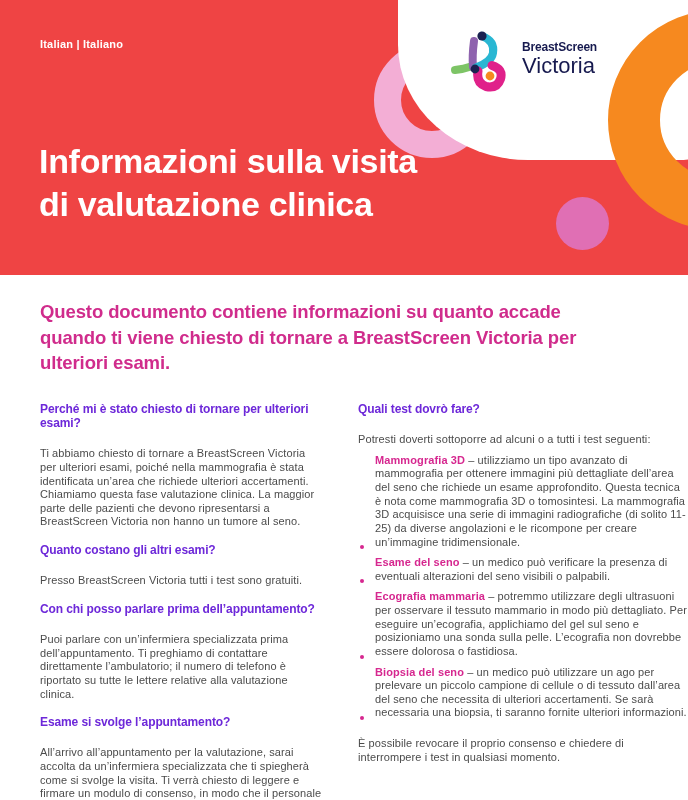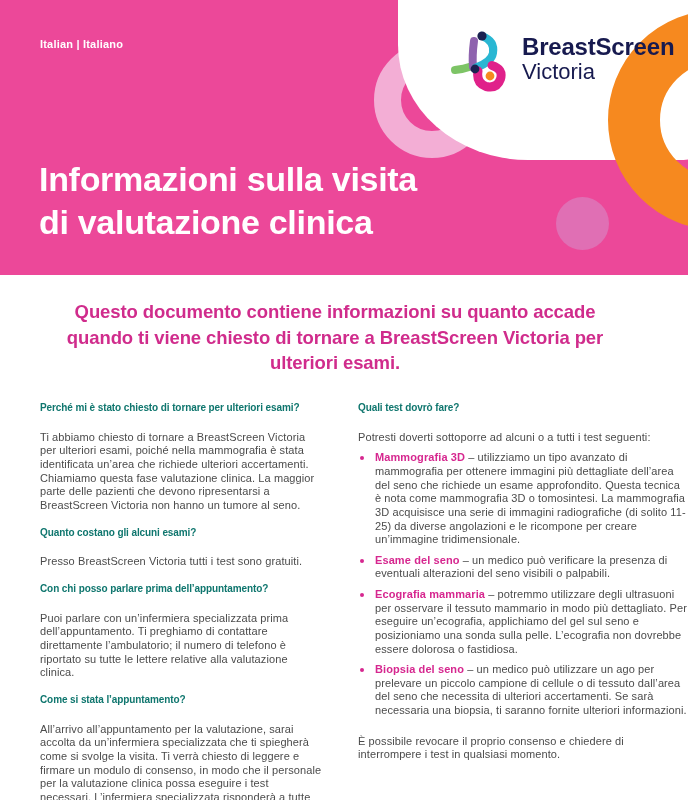--- a/index.html
+++ b/index.html
@@ -3,21 +3,21 @@
 <meta charset="utf-8">
 <style>
   html,body{margin:0;padding:0;background:#e9e9e9;}
   .page{
     position:relative;width:688px;height:800px;background:#ffffff;
     overflow:hidden;margin:0 auto;
     font-family:"Liberation Sans", sans-serif;
     -webkit-font-smoothing:antialiased;
   }
   
-  .banner{position:absolute;top:0;left:0;width:688px;height:275px;background:#ec4899;}
+  .banner{position:absolute;top:0;left:0;width:688px;height:275px;background:#ef4444;}
   .arc-lightpink{
     position:absolute;left:374px;top:42px;width:116px;height:116px;
     border:27px solid #F3AED5;border-radius:50%;box-sizing:border-box;
   }
   .blob-white{
     position:absolute;left:398px;top:-52px;width:336px;height:212px;background:#ffffff;
     border-bottom-left-radius:130px 115px;border-bottom-right-radius:55px 45px;
   }
   .ring-orange{
     position:absolute;left:608px;top:10px;width:220px;height:220px;
@@ -25,50 +25,50 @@
   }
   .dot-softpink{
     position:absolute;left:556px;top:197px;width:53px;height:53px;border-radius:50%;
     background:#E06FB4;
   }
   .lang-label{
     position:absolute;left:40px;top:38px;color:#ffffff;font-size:11px;font-weight:700;
     letter-spacing:.2px;
   }
   .banner-title{
-    position:absolute;left:39px;top:158px;width:520px;color:#ffffff;
+    position:absolute;left:39px;top:140px;width:520px;color:#ffffff;
     font-size:34px;font-weight:700;line-height:1.27;letter-spacing:-0.3px;
   }
   
   .logo{position:absolute;left:448px;top:28px;display:flex;align-items:center;}
   .logo svg{display:block;}
   .logo-text{margin-left:10px;color:#171A4F;}
-  .logo-brand{font-size:24px;font-weight:800;letter-spacing:-0.2px;line-height:1;}
+  .logo-brand{font-size:12px;font-weight:800;letter-spacing:-0.2px;line-height:1;}
   .logo-region{font-size:22px;font-weight:400;line-height:1.15;}
   
   .intro{
     position:absolute;left:40px;top:299px;width:590px;
-    color:#D02C8C;font-size:18.5px;font-weight:600;line-height:1.38;letter-spacing:-0.1px;text-align:center;
+    color:#D02C8C;font-size:18.5px;font-weight:600;line-height:1.38;letter-spacing:-0.1px;
   }
   .columns{
     position:absolute;left:40px;top:402px;width:608px;display:flex;gap:36px;
   }
   .col-left{width:282px;flex:0 0 282px;}
   .col-right{width:330px;flex:0 0 330px;}
   h3{
-    color:#0f766e;font-size:10px;font-weight:800;line-height:1.18;
+    color:#6d28d9;font-size:12px;font-weight:800;line-height:1.18;
     margin:14px 0 6px 0;letter-spacing:-0.1px;
   }
   h3:first-child{margin-top:0;}
   .col p{
     color:#4B4B4B;font-size:11px;line-height:1.24;margin:17px 0 7px 0;letter-spacing:0.1px;
   }
   ul.tests{list-style:none;margin:4px 0 2px 0;padding:0;}
   ul.tests li{
-    display:flex;margin:0 0 7px 0;
+    display:flex;margin:0 0 7px 0;align-items:flex-end;
   }
   .bullet-dot{
     flex:0 0 auto;width:4px;height:4px;border-radius:50%;background:#D6278F;
     margin:5px 11px 0 2px;
   }
   .bullet-body{
     color:#4B4B4B;font-size:11px;line-height:1.24;letter-spacing:0.1px;
   }
   .bullet-label{color:#D6278F;font-weight:800;}
 </style>
@@ -115,27 +115,27 @@
   </div>
 
   <div class="intro">Questo documento contiene informazioni su quanto accade quando ti viene chiesto di tornare a BreastScreen Victoria per ulteriori esami.</div>
 
   <div class="columns">
 
     <div class="col col-left">
       <h3>Perché mi è stato chiesto di tornare per ulteriori esami?</h3>
       <p>Ti abbiamo chiesto di tornare a BreastScreen Victoria per ulteriori esami, poiché nella mammografia è stata identificata un’area che richiede ulteriori accertamenti. Chiamiamo questa fase valutazione clinica. La maggior parte delle pazienti che devono ripresentarsi a BreastScreen Victoria non hanno un tumore al seno.</p>
 
-      <h3>Quanto costano gli alcuni esami?</h3>
+      <h3>Quanto costano gli altri esami?</h3>
       <p>Presso BreastScreen Victoria tutti i test sono gratuiti.</p>
 
       <h3>Con chi posso parlare prima dell’appuntamento?</h3>
       <p>Puoi parlare con un’infermiera specializzata prima dell’appuntamento. Ti preghiamo di contattare direttamente l’ambulatorio; il numero di telefono è riportato su tutte le lettere relative alla valutazione clinica.</p>
 
-      <h3>Come si stata l’appuntamento?</h3>
+      <h3>Esame si svolge l’appuntamento?</h3>
       <p>All’arrivo all’appuntamento per la valutazione, sarai accolta da un’infermiera specializzata che ti spiegherà come si svolge la visita. Ti verrà chiesto di leggere e firmare un modulo di consenso, in modo che il personale per la valutazione clinica possa eseguire i test necessari. L’infermiera specializzata risponderà a tutte le domande che hai riguardo al consenso e alla valutazione clinica. Successivamente, un’équipe di specialisti valuterà l’area del seno che necessita di ulteriori accertamenti.</p>
 
     </div>
 
     <div class="col col-right">
       <h3>Quali test dovrò fare?</h3>
       <p>Potresti doverti sottoporre ad alcuni o a tutti i test seguenti:</p>
 
       <ul class="tests">
         <li>

